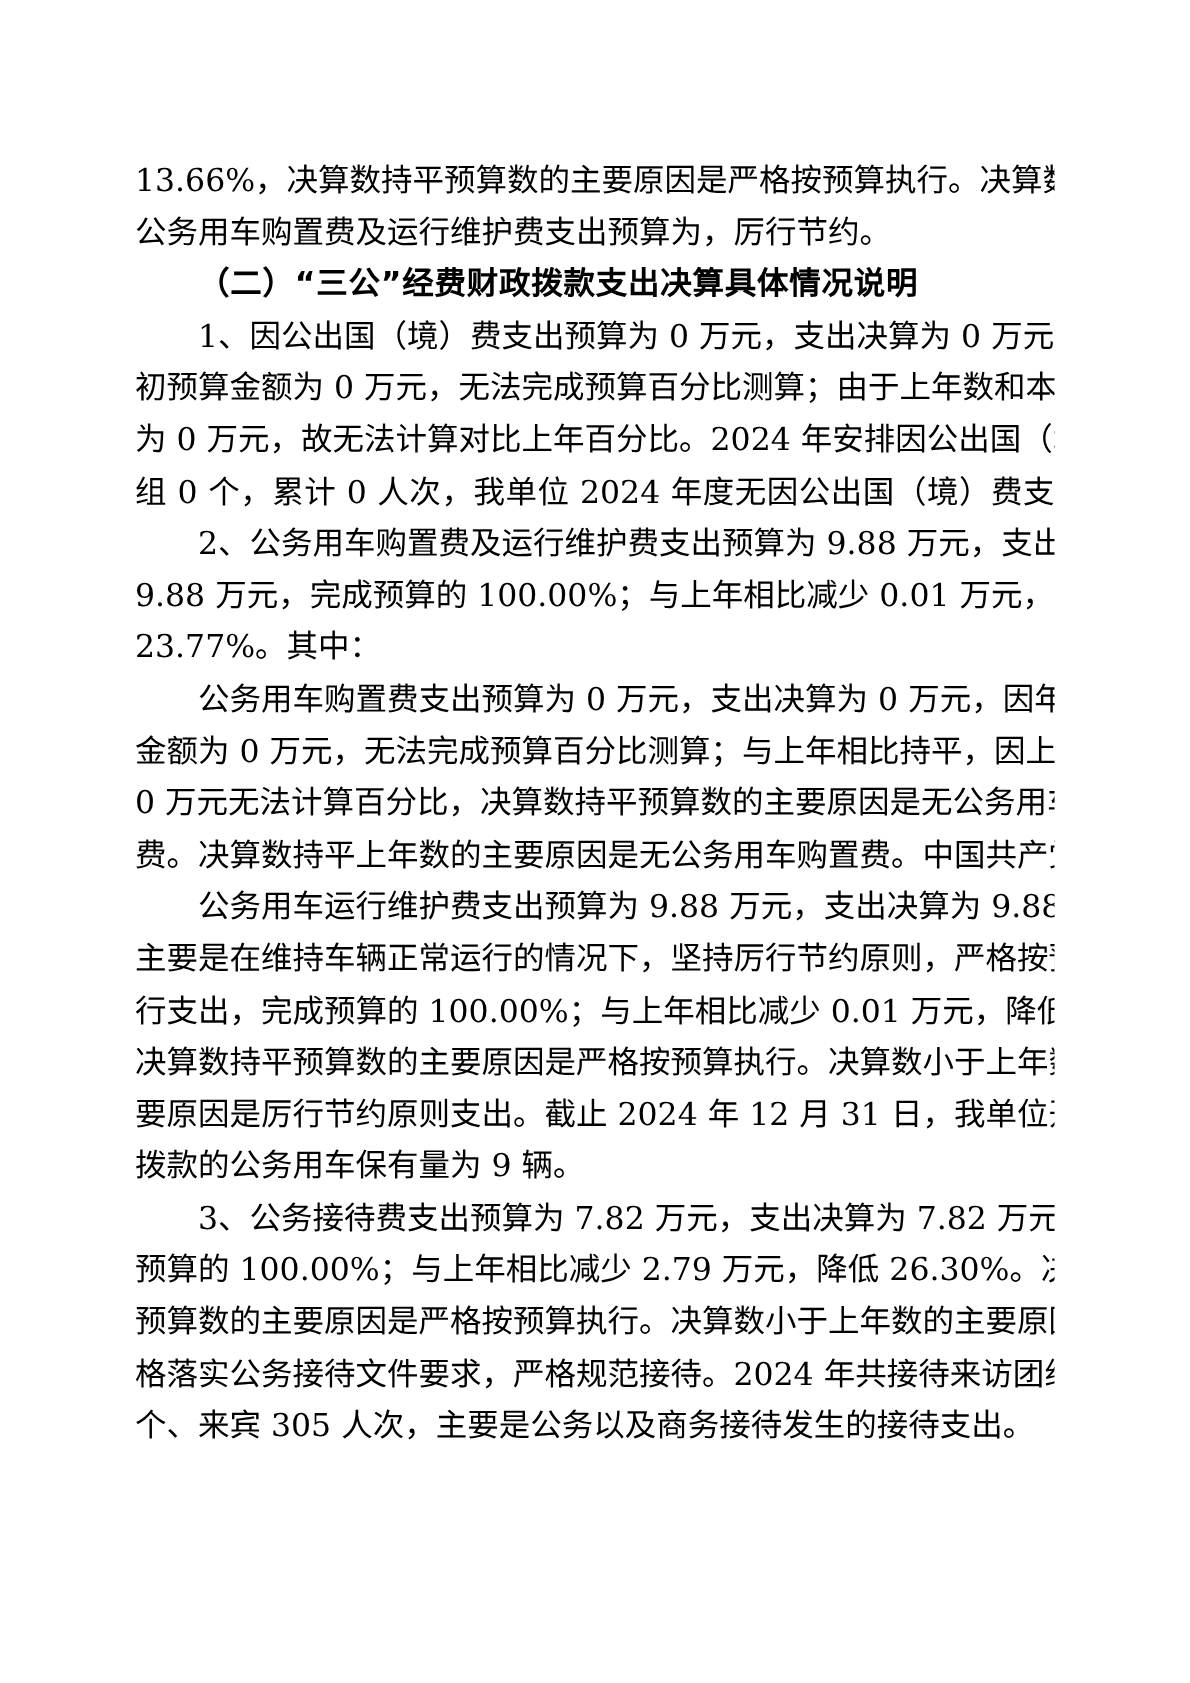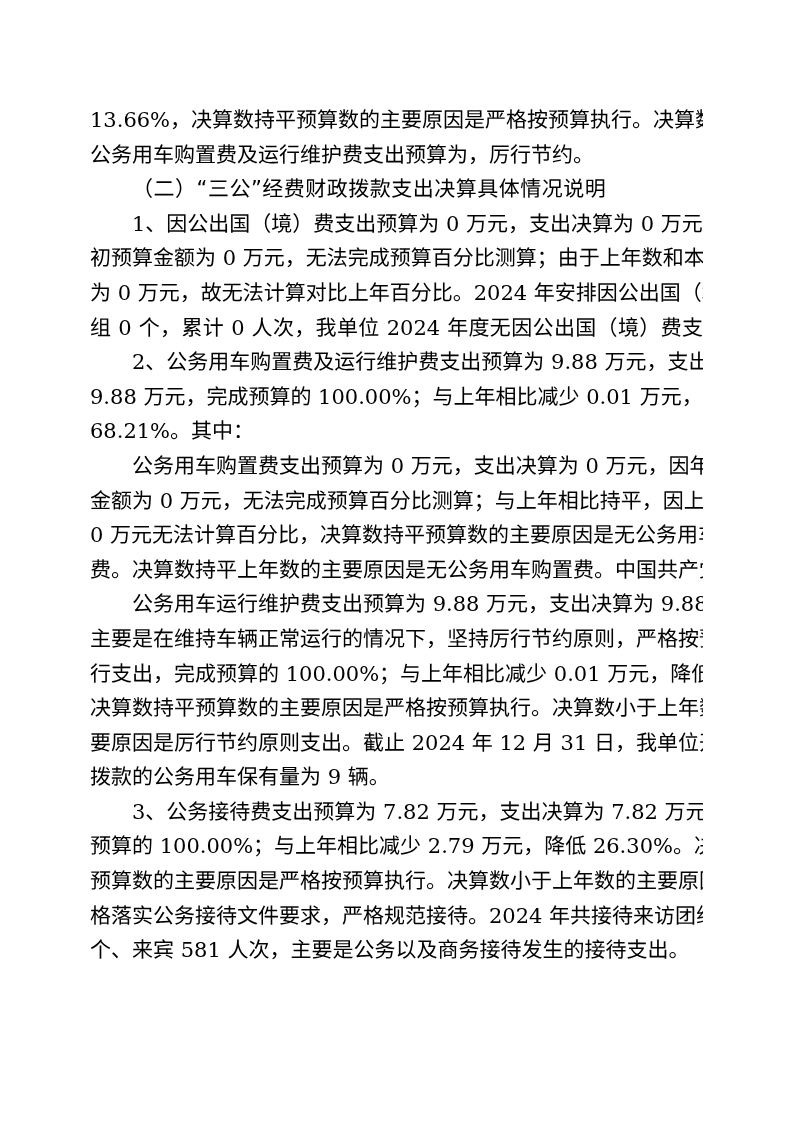--- a/index.html
+++ b/index.html
@@ -40,21 +40,21 @@
   }
   .line.last {
     text-align-last: left;
     white-space: normal;
   }
   .line.indent {
     text-indent: 2em;
   }
   .heading-line {
     font-family: "DejaVu Sans", "Liberation Sans", sans-serif;
-    font-weight: 400;
+    font-weight: 700;
     letter-spacing: 0.5px;
   }
 </style>
 </head>
 <body>
 
 <div class="page">
   <div class="content">
 
     <div class="para">
@@ -69,21 +69,21 @@
     <div class="para">
       <div class="line indent">1、因公出国（境）费支出预算为 0 万元，支出决算为 0 万元，因年</div>
       <div class="line">初预算金额为 0 万元，无法完成预算百分比测算；由于上年数和本年数都</div>
       <div class="line">为 0 万元，故无法计算对比上年百分比。2024 年安排因公出国（境）团</div>
       <div class="line last">组 0 个，累计 0 人次，我单位 2024 年度无因公出国（境）费支出。</div>
     </div>
 
     <div class="para">
       <div class="line indent">2、公务用车购置费及运行维护费支出预算为 9.88 万元，支出决算为</div>
       <div class="line">9.88 万元，完成预算的 100.00%；与上年相比减少 0.01 万元，降低</div>
-      <div class="line last">68.21%。其中：</div>
+      <div class="line last">23.77%。其中：</div>
     </div>
 
     <div class="para">
       <div class="line indent">公务用车购置费支出预算为 0 万元，支出决算为 0 万元，因年初预算</div>
       <div class="line">金额为 0 万元，无法完成预算百分比测算；与上年相比持平，因上年数为</div>
       <div class="line">0 万元无法计算百分比，决算数持平预算数的主要原因是无公务用车购置</div>
       <div class="line">费。决算数持平上年数的主要原因是无公务用车购置费。中国共产党江华</div>
     </div>
 
     <div class="para">
@@ -93,17 +93,17 @@
       <div class="line">决算数持平预算数的主要原因是严格按预算执行。决算数小于上年数的主</div>
       <div class="line">要原因是厉行节约原则支出。截止 2024 年 12 月 31 日，我单位开支财政</div>
       <div class="line last">拨款的公务用车保有量为 9 辆。</div>
     </div>
 
     <div class="para">
       <div class="line indent">3、公务接待费支出预算为 7.82 万元，支出决算为 7.82 万元，完成</div>
       <div class="line">预算的 100.00%；与上年相比减少 2.79 万元，降低 26.30%。决算数持平</div>
       <div class="line">预算数的主要原因是严格按预算执行。决算数小于上年数的主要原因是严</div>
       <div class="line">格落实公务接待文件要求，严格规范接待。2024 年共接待来访团组 51</div>
-      <div class="line last">个、来宾 581 人次，主要是公务以及商务接待发生的接待支出。</div>
+      <div class="line last">个、来宾 305 人次，主要是公务以及商务接待发生的接待支出。</div>
     </div>
 
   </div>
 </div>
 
 </body></html>

